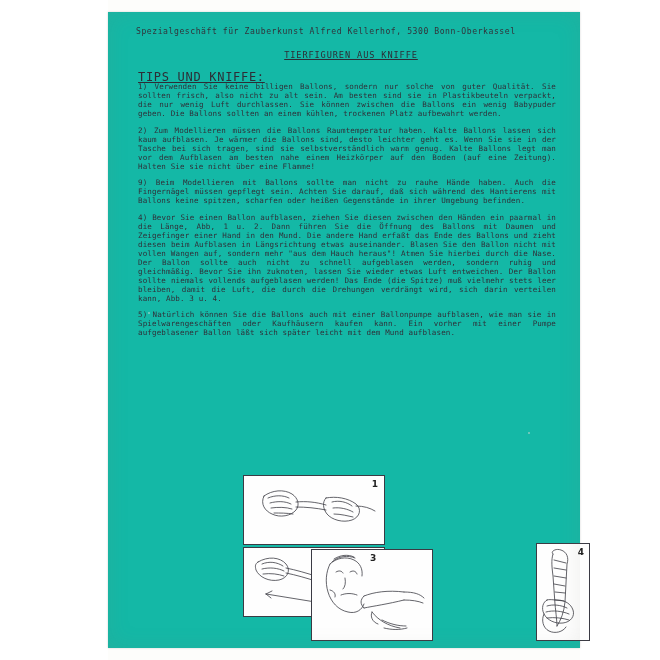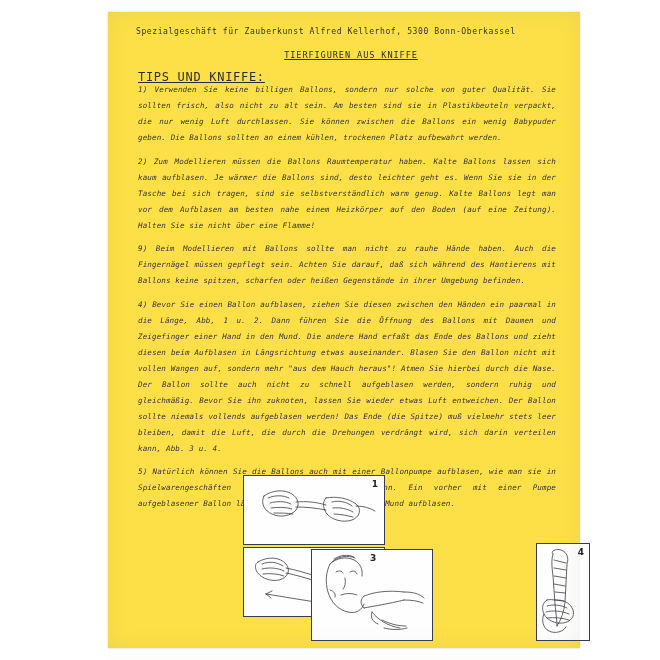--- a/index.html
+++ b/index.html
@@ -15,21 +15,21 @@
     overflow: hidden;
     font-family: "DejaVu Sans Mono", monospace;
     color: #2b2b33;
   }
   .sheet {
     position: absolute;
     left: 108px;
     top: 12px;
     width: 472px;
     height: 636px;
-    background: #fde047;
+    background: #14b8a6;
     box-shadow: 0 0 2px rgba(0,0,0,0.18);
   }
   .left-margin {
     position: absolute;
     left: 0; top: 0; bottom: 0;
     width: 108px;
     background: #ffffff;
   }
   .right-margin {
     position: absolute;
@@ -66,25 +66,24 @@
     letter-spacing: 0.7px;
     text-decoration: underline;
     color: #2d2d36;
   }
   .body-text {
     position: absolute;
     left: 30px;
     top: 70px;
     width: 418px;
     font-size: 7.55px;
-    line-height: 16px;
+    line-height: 9px;
     letter-spacing: 0.12px;
     text-align: justify;
     color: #303039;
-    font-style: italic;
   }
   .para {
     margin: 0 0 7.5px 0;
   }
   .para.tight {
     margin-bottom: 7px;
   }
   .figures {
     position: absolute;
     left: 30px;

